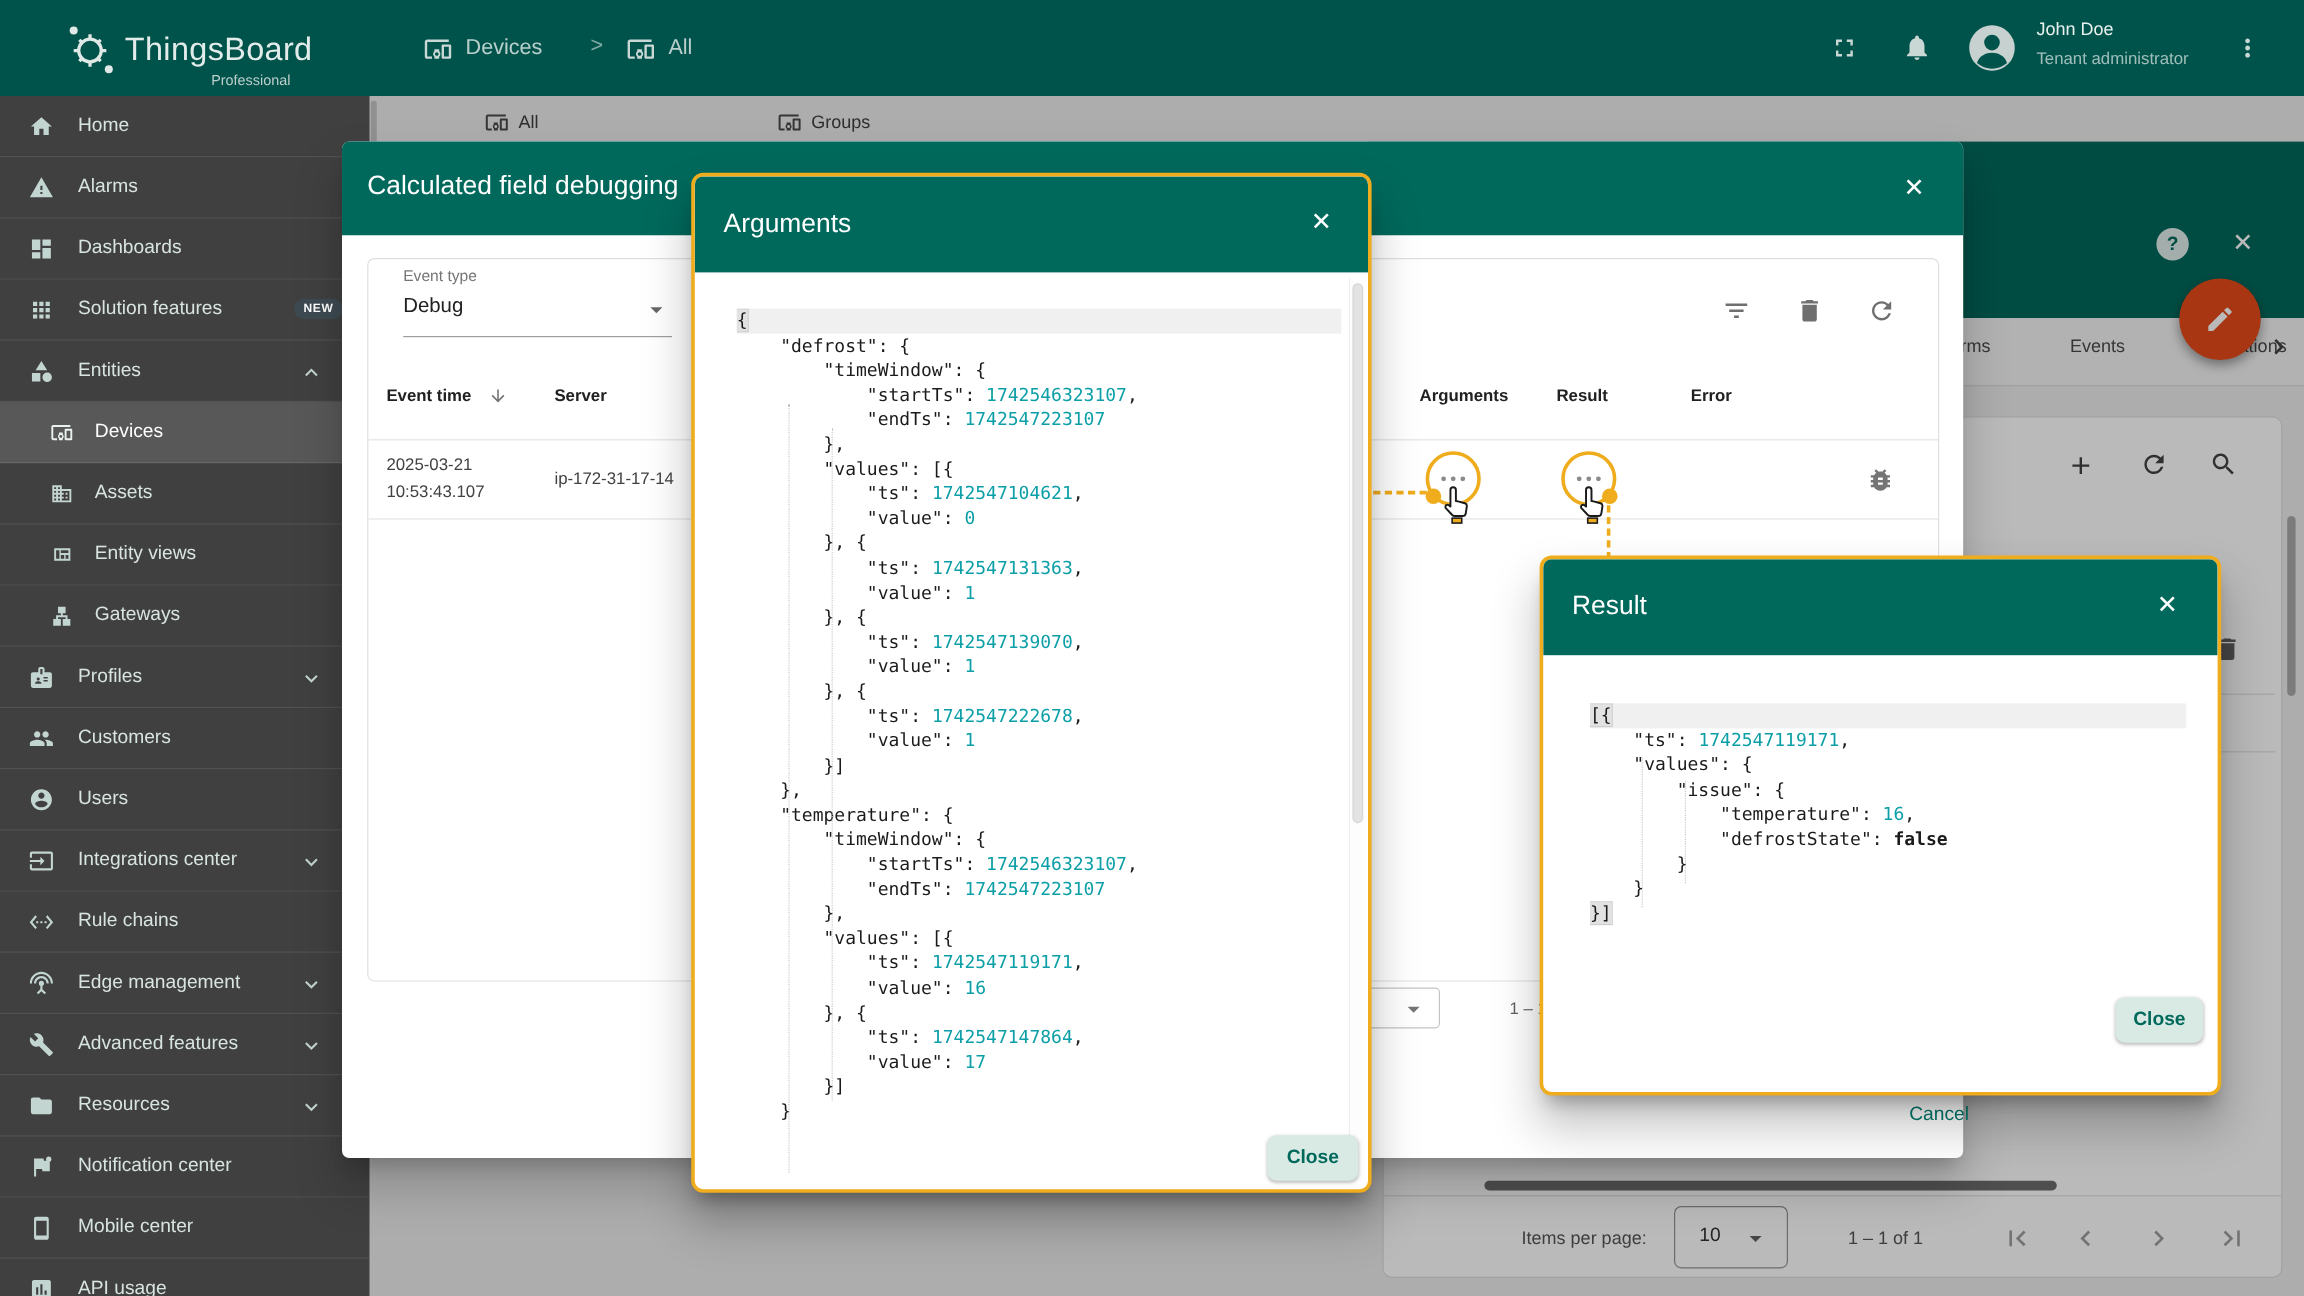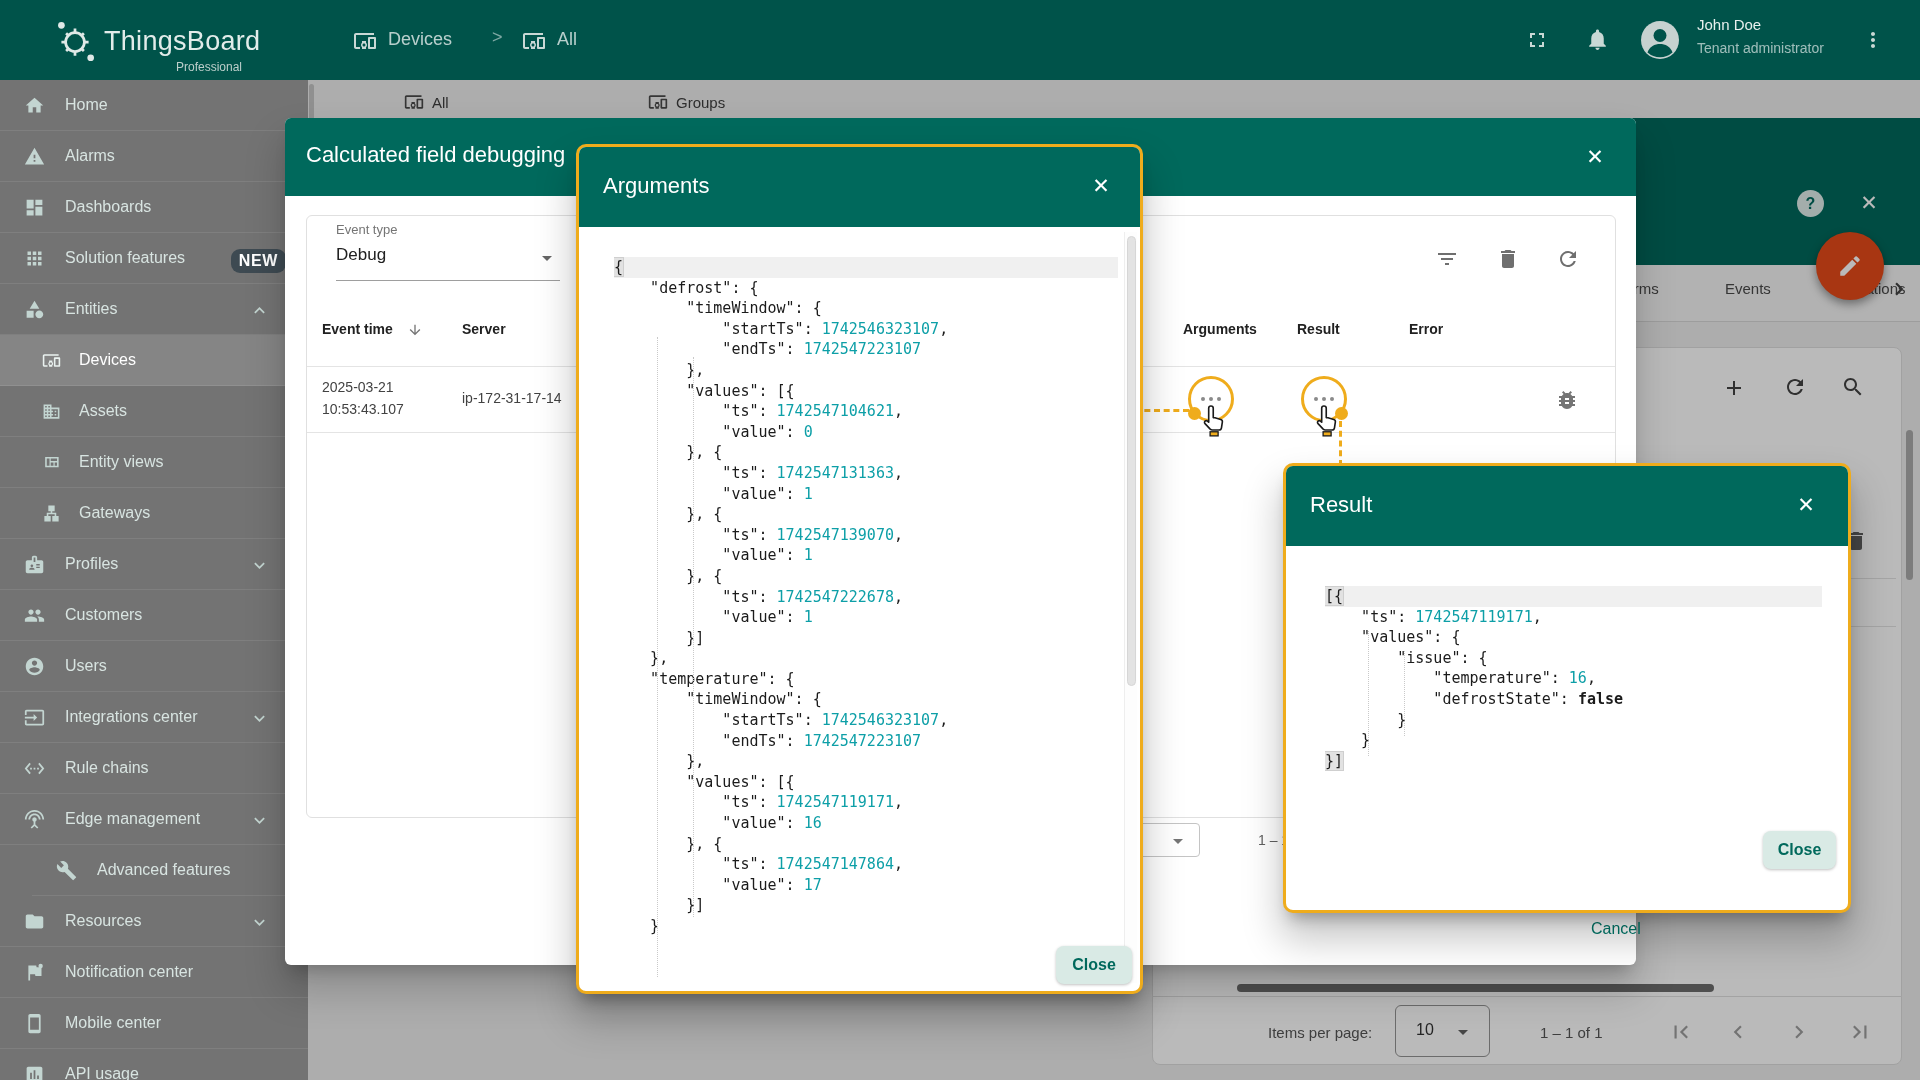--- a/index.html
+++ b/index.html
@@ -11,30 +11,30 @@
   
   #app-header { position:absolute; left:0; top:0; width:1920px; height:80px; background:#00534A; z-index:30; }
   .logo-title { position:absolute; left:104px; top:26px; color:#E2ECEA; font-size:27px; font-weight:400; letter-spacing:.3px; }
   .logo-sub { position:absolute; left:176px; top:60px; color:#BCCFCB; font-size:12px; }
   .crumb { color:rgba(255,255,255,.72); font-size:18px; }
   .hdr-ico { fill:#C9D8D5; }
   .user-name { position:absolute; left:1697px; top:16px; color:#E8F0EE; font-size:15px; }
   .user-role { position:absolute; left:1697px; top:40px; color:rgba(255,255,255,.62); font-size:14px; }
 
   
-  #sidebar { position:absolute; left:0; top:80px; width:308px; height:1000px; background:#737373; z-index:20; }
+  #sidebar { position:absolute; left:0; top:80px; width:308px; height:1000px; background:#404040; z-index:20; }
   .nav-item { position:absolute; left:0; width:308px; height:51px; display:flex; align-items:center;
     padding-left:24px; border-bottom:1px solid rgba(255,255,255,.09); color:#D8E4E1; font-size:16px; cursor:pointer; }
   .nav-item svg { width:21px; height:21px; fill:#C3D5D1; flex:none; margin-right:20px; }
   .nav-item.child { padding-left:42px; }
   .nav-item.child svg { width:19px; height:19px; margin-right:18px; }
   .nav-item.selected { background:rgba(255,255,255,.13); color:#FFFFFF; }
   .nav-item.selected svg { fill:#EAF2F0; }
   .nav-chev { position:absolute; right:18px; top:16px; width:18px; height:18px; fill:#B6C8C4; }
-  .new-badge { position:absolute; right:22px; top:16px; background:#3E4A52; color:#fff; font-size:16px;
+  .new-badge { position:absolute; right:22px; top:16px; background:#3E4A52; color:#fff; font-size:10px;
     font-weight:700; letter-spacing:.6px; padding:3px 8px; border-radius:9px; }
 
   
   #content-bg { position:absolute; left:308px; top:80px; right:0; bottom:0; background:#EDEDED; z-index:10; }
   .bg-tab { position:absolute; display:flex; align-items:center; gap:8px; color:#3F3F3F; font-size:15px; font-weight:500; }
   .bg-tab svg { width:20px; height:20px; fill:#4A4A4A; }
   #drawer-band { position:absolute; left:1140px; top:118px; width:780px; height:147px; background:#00695C; z-index:12; }
   #drawer-tabsrow { position:absolute; left:1140px; top:265px; width:780px; height:57px; background:#F4F4F4;
     border-bottom:1px solid #D8D8D8; z-index:12; }
   .drawer-tab { position:absolute; color:#4A4A4A; font-size:15px; font-weight:500; top:15px; }
@@ -301,21 +301,21 @@
       </div>
     <div class="nav-item" style="top:714px;">
       <svg viewBox="0 0 24 24">
           <path d="M12 5c-3.87 0-7 3.13-7 7h2c0-2.76 2.24-5 5-5s5 2.24 5 5h2c0-3.87-3.13-7-7-7zm1 9.29c.88-.39 1.5-1.26 1.5-2.29 0-1.38-1.12-2.5-2.5-2.5S9.5 10.62 9.5 12c0 1.02.62 1.9 1.5 2.29v3.3L7.59 21 9 22.41l3-3 3 3L16.41 21 13 17.59v-3.3zM12 1C5.93 1 1 5.93 1 12h2c0-4.97 4.03-9 9-9s9 4.03 9 9h2c0-6.07-4.93-11-11-11z"></path>
         </svg>
         <span>Edge management</span>
       <svg class="nav-chev" viewBox="0 0 24 24">
           <path d="M16.59 8.59 12 13.17 7.41 8.59 6 10l6 6 6-6z"></path>
         </svg>
       </div>
-    <div class="nav-item" style="top:765px;margin-left:32px;">
+    <div class="nav-item" style="top:765px;">
       <svg viewBox="0 0 24 24">
           <path d="M22.7 19l-9.1-9.1c.9-2.3.4-5-1.5-6.9-2-2-5-2.4-7.4-1.3L9 6 6 9 1.6 4.7C.4 7.1.9 10.1 2.9 12.1c1.9 1.9 4.6 2.4 6.9 1.5l9.1 9.1c.4.4 1 .4 1.4 0l2.3-2.3c.5-.4.5-1.1.1-1.4z"></path>
         </svg>
         <span>Advanced features</span>
       <svg class="nav-chev" viewBox="0 0 24 24">
           <path d="M16.59 8.59 12 13.17 7.41 8.59 6 10l6 6 6-6z"></path>
         </svg>
       </div>
     <div class="nav-item" style="top:816px;">
       <svg viewBox="0 0 24 24">

